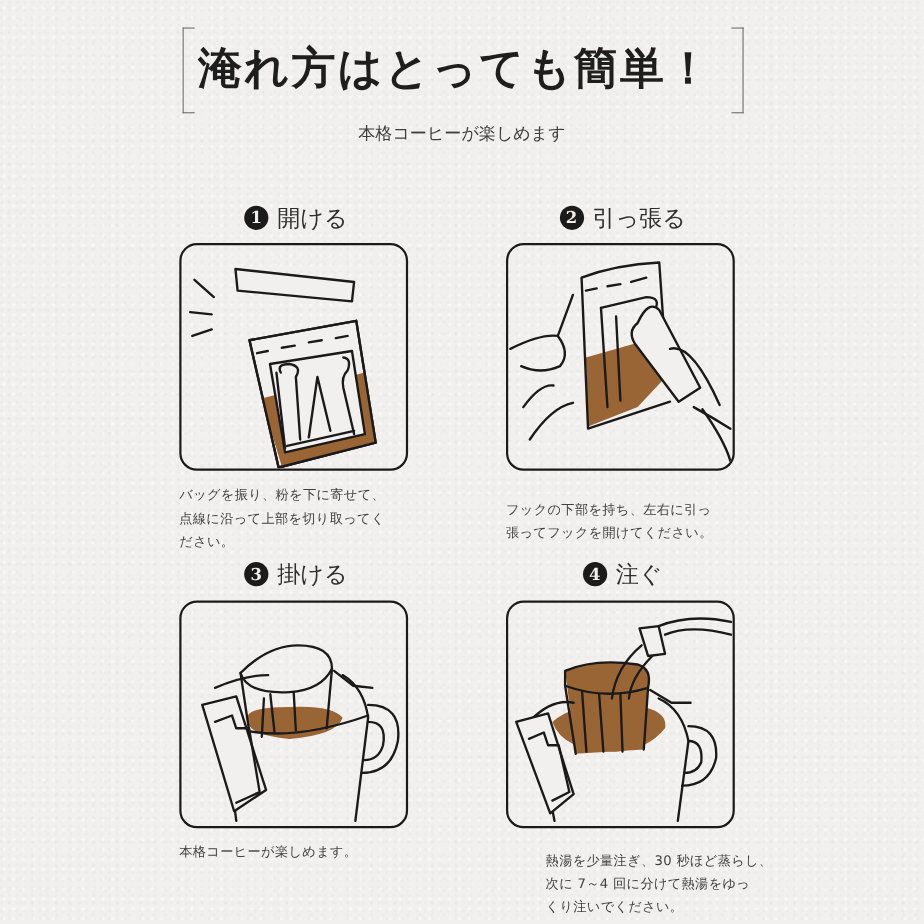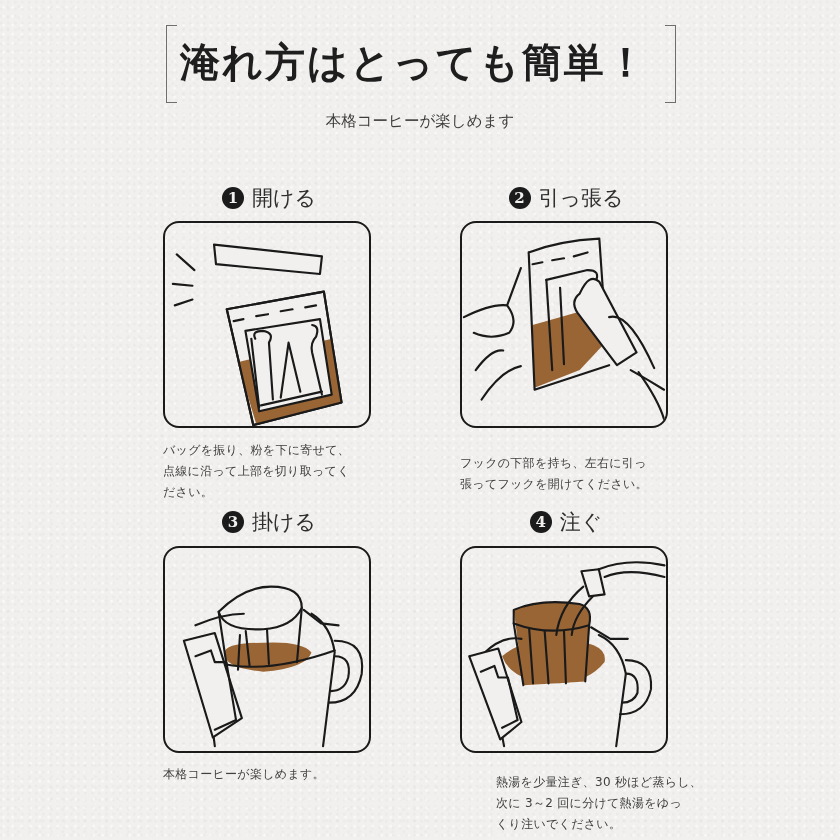--- a/index.html
+++ b/index.html
@@ -172,15 +172,15 @@
       <path d="M168,130 Q182,130 180,150 Q176,160 164,160"></path>
 
       <polygon points="6,112 36,104 60,180 38,198" fill="#f1f0ee"></polygon>
       <path d="M18,128 L32,122 L36,134 L46,134 L56,178 L40,186"></path>
       <path d="M132,82 L152,94 L170,94"></path>
     </g>
   </svg>
 </div>
 <div class="desc" style="left:460px; top:772px;margin-left:36px;">
   <div>熱湯を少量注ぎ、30 秒ほど蒸らし、</div>
-  <div>次に 3～2 回に分けて熱湯をゆっ</div>
+  <div>次に 7～4 回に分けて熱湯をゆっ</div>
   <div>くり注いでください。</div>
 </div>
 
 </body></html>

